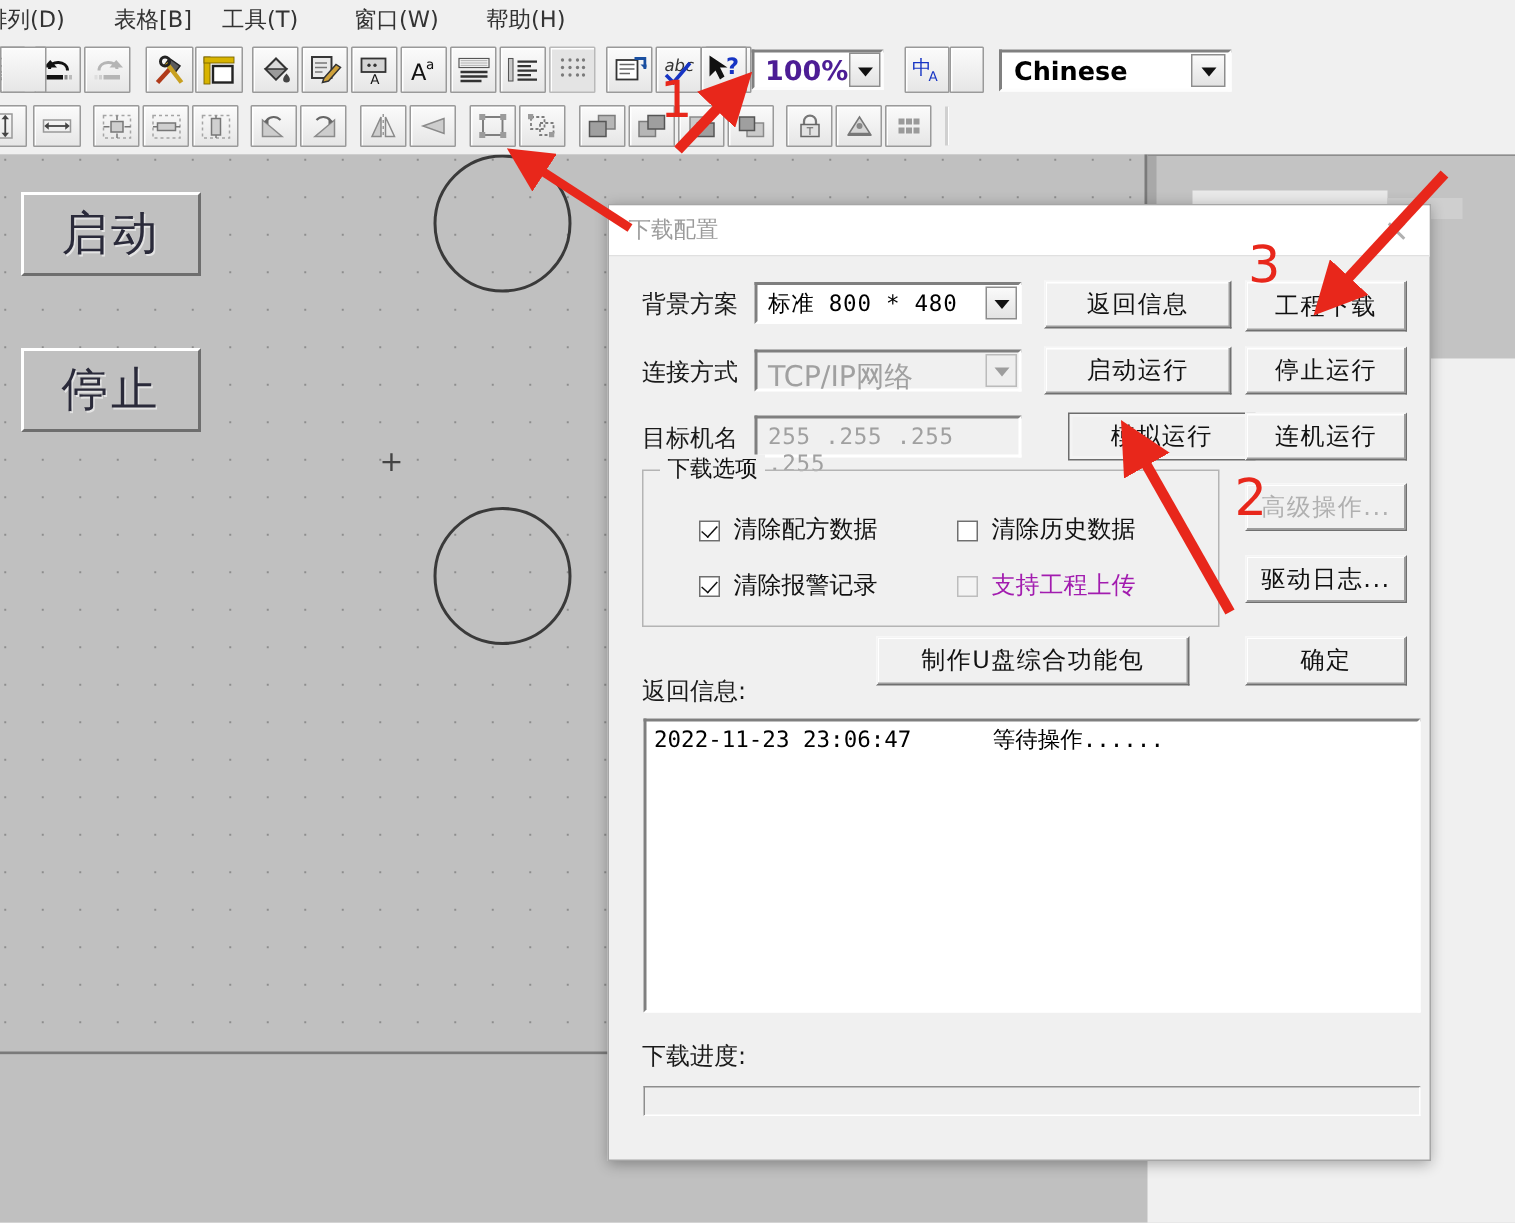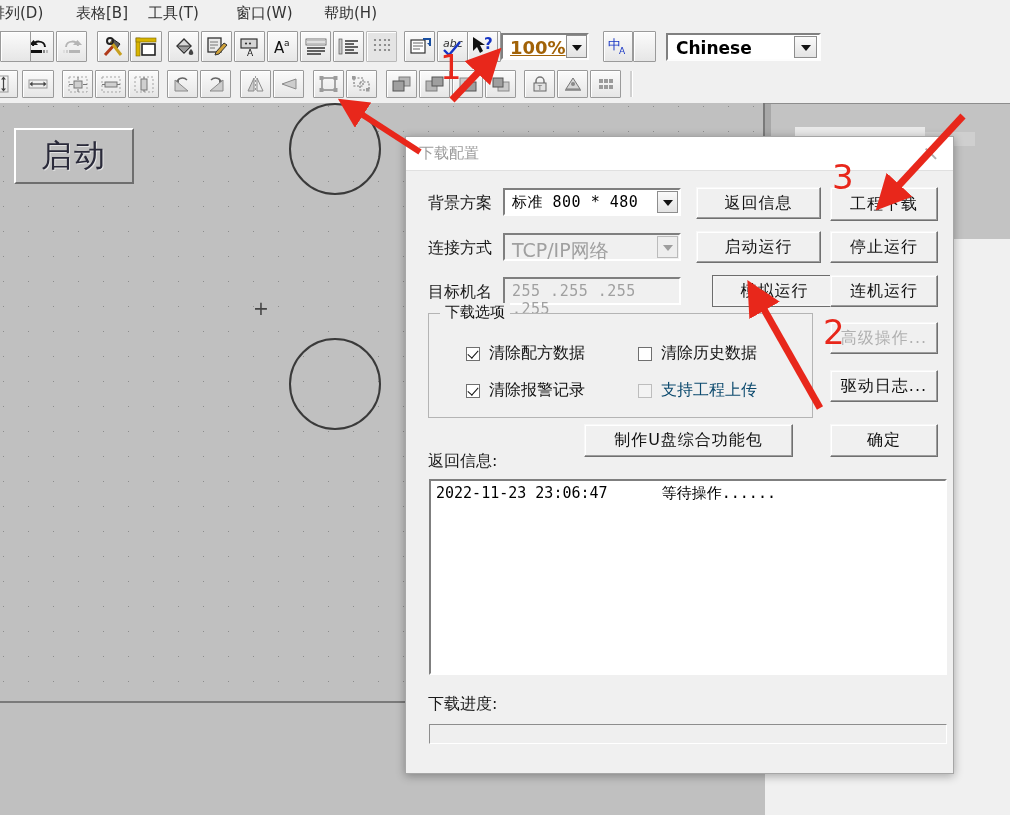--- a/index.html
+++ b/index.html
@@ -27,21 +27,21 @@
   .tbtn.flat{border:1px solid #b9b9b9;}
   .tbtn .g{position:absolute;inset:0;display:flex;align-items:center;
     justify-content:center;font-size:13px;color:#5b5b5b;line-height:1;}
   .sep{position:absolute;width:2px;background:#d0d0d0;border-right:1px solid #fff;}
 
   
   .zoombox{position:absolute;left:501px;top:33px;width:88px;height:27px;
     background:#fff;border:2px solid;border-color:#808080 #fdfdfd #fdfdfd #808080;
     box-sizing:border-box;}
   .zoombox .v{position:absolute;left:7px;top:2px;font-size:18px;font-weight:bold;
-    color:#a16207;font-family:"DejaVu Sans","Liberation Sans",sans-serif;text-decoration:underline;}
+    color:#4c1d95;font-family:"DejaVu Sans","Liberation Sans",sans-serif;}
   .arrowbtn{position:absolute;background:linear-gradient(#fafafa,#e3e3e3);
     border:1px solid #8d8d8d;box-sizing:border-box;}
   .arrowbtn::after{content:"";position:absolute;left:50%;top:50%;
     margin-left:-5px;margin-top:-2px;border-left:5px solid transparent;
     border-right:5px solid transparent;border-top:6px solid #111;}
   .arrowbtn.dis::after{border-top-color:#9d9d9d;}
 
   .langbox{position:absolute;left:666px;top:33px;width:155px;height:28px;
     background:#fff;border:2px solid;border-color:#808080 #fdfdfd #fdfdfd #808080;
     box-sizing:border-box;}
@@ -100,21 +100,21 @@
     display:flex;align-items:center;justify-content:center;
     font-size:16px;color:#111;letter-spacing:1px;}
   .btn.dis{color:#b0b0b0;}
   .btn.focus{border:1px solid #8a8a8a;box-shadow:inset 0 0 0 1px #ffffff;}
 
   .groupbox{position:absolute;border:1px solid #b4b4b4;box-sizing:border-box;}
   .groupbox .gt{position:absolute;left:11px;top:-11px;background:#f0f0f0;
     padding:0 5px;font-size:15px;color:#111;}
 
   .cbrow{position:absolute;display:flex;align-items:center;gap:9px;font-size:16px;color:#111;}
-  .cbrow.dim{color:#0c4a6e;}
+  .cbrow.dim{color:#a21caf;}
   .cb{width:14px;height:14px;border:1px solid #6f6f6f;background:#fff;
     box-sizing:border-box;position:relative;flex:0 0 auto;}
   .cb.dis{border-color:#bdbdbd;background:#f3f3f3;}
   .cb.on::after{content:"";position:absolute;left:3px;top:0px;width:5px;height:9px;
     border:solid #111;border-width:0 1.6px 1.6px 0;transform:rotate(42deg);}
 
   .logbox{position:absolute;left:428px;top:478px;width:518px;height:196px;
     background:#fff;box-sizing:border-box;
     border:2px solid;border-color:#7f7f7f #ffffff #ffffff #7f7f7f;}
   .logline{position:absolute;left:5px;top:3px;font-size:15px;color:#000;
@@ -514,20 +514,21 @@
 
   <div class="behind-win">
     <div class="behind-left"></div>
     <div class="behind-card"></div>
     <div class="behind-card2"></div>
   </div>
 
   <div class="editor">
     <div class="grid"></div>
     <div class="hmibtn" style="left:14px;top:25px;width:120px;height:56px">启动</div>
+    <div class="hmibtn" style="left:14px;top:129px;width:120px;height:56px">停止</div>
     <div class="hmicircle" style="left:289px;top:335px;width:88px;height:88px;top:auto;"></div>
     <div class="hmiplus" style="left:253px;top:196px">+</div>
   </div>
   <div class="hmicircle" style="left:289px;top:338px;width:88px;height:88px;"></div>
   <div class="lowerfill"></div>
 
   <div class="dialog">
 
     <div class="dlg-title">
       <div class="t">下载配置</div>

